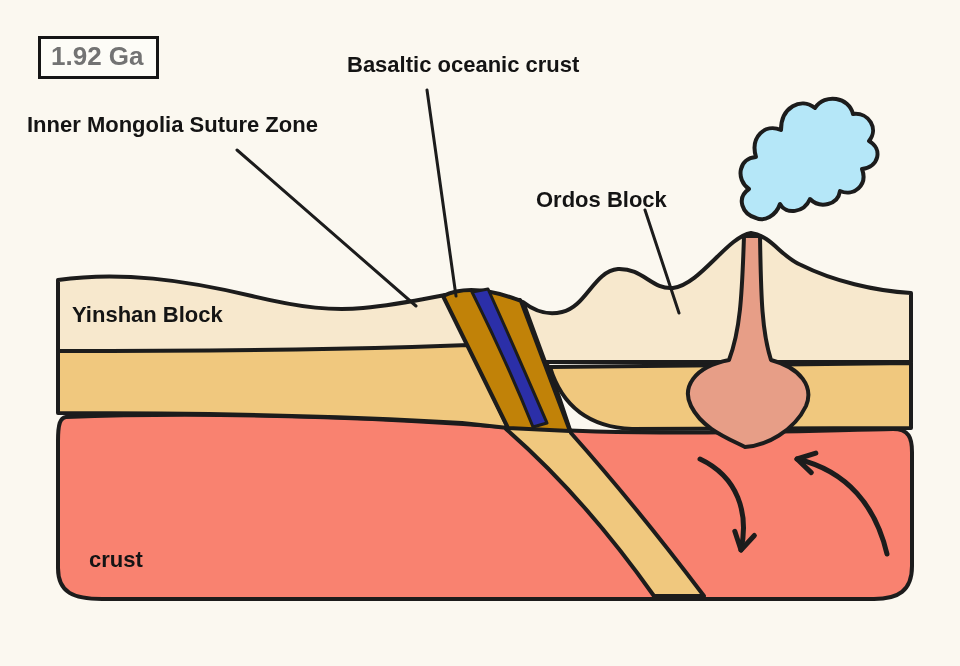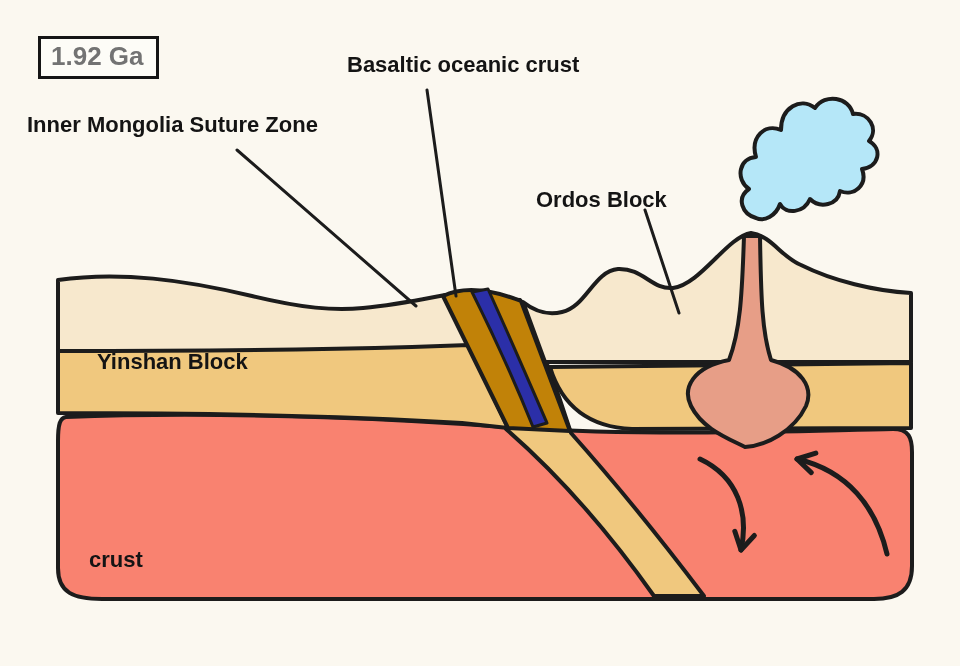--- a/index.html
+++ b/index.html
@@ -79,17 +79,17 @@
   <div class="age-box">
     <span>1.92 Ga</span>
   </div>
 
   <div class="lbl" style="left:347px;top:53px;">Basaltic oceanic crust</div>
 
   <div class="lbl" style="left:27px;top:113px;text-align:center;">Inner Mongolia Suture Zone</div>
 
   <div class="lbl" style="left:536px;top:173px;margin-top:15px;">Ordos Block</div>
 
-  <div class="lbl" style="left:97px;top:303px;margin-top:47px;">Yinshan Block</div>
+  <div class="lbl" style="left:72px;top:303px;">Yinshan Block</div>
 
   <div class="lbl" style="left:89px;top:548px;">crust</div>
 
 </div>
 
 </body></html>

